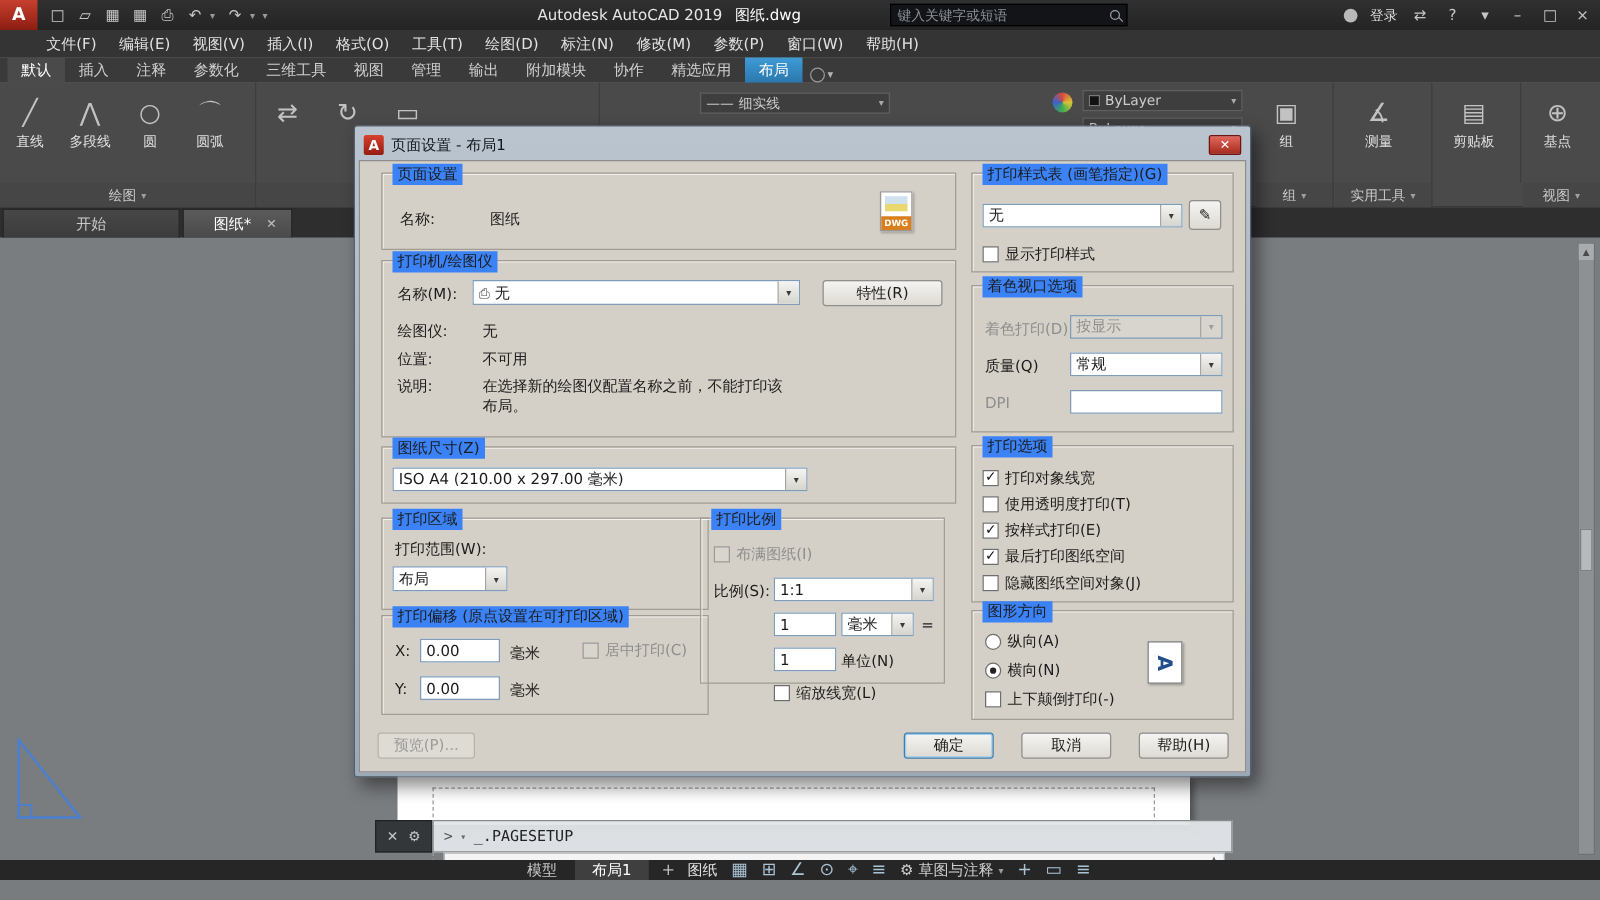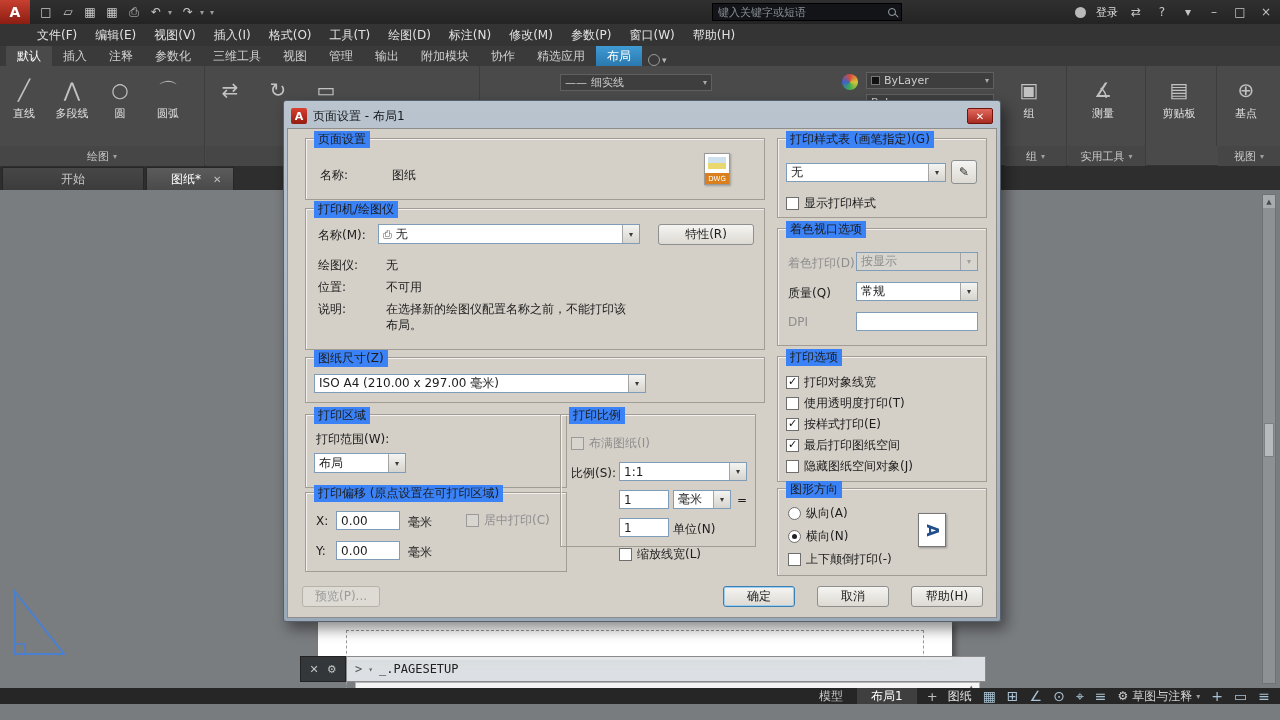--- a/index.html
+++ b/index.html
@@ -85,42 +85,42 @@
   .cbrow{position:absolute;display:flex;align-items:center;gap:5px;font-size:12px;color:#1c1c1c;white-space:nowrap}
   .cbrow.dis{color:#8e8e8e}
   .cb{width:13px;height:13px;background:#fff;border:1px solid #6e6e6e;position:relative;flex:none}
   .cbrow.dis .cb{background:#d8d5ce;border-color:#9a9a9a}
   .cb.checked::after{content:"✓";position:absolute;left:1px;top:-2px;font-size:11px;font-weight:bold;color:#111}
   .radio{width:13px;height:13px;border-radius:50%;background:#fff;border:1px solid #6e6e6e;position:relative;flex:none}
   .radio.checked::after{content:"";position:absolute;left:3px;top:3px;width:5px;height:5px;border-radius:50%;background:#222}
   .pglyph{font-size:11px;color:#444}
   .dwg-icon{position:absolute;width:26px;height:32px;background:#fff;border:1px solid #999;box-shadow:1px 1px 2px rgba(0,0,0,.25)}
   .dwg-icon .pic{position:absolute;left:3px;top:3px;right:3px;height:12px;background:linear-gradient(#cfe0ef 50%,#e8d86f 50%)}
-  .dwg-icon .tag{position:absolute;left:0;right:0;bottom:0;height:11px;background:#d97f1e;color:#fff;font-size:7px;font-weight:normal;display:flex;align-items:center;justify-content:center}
+  .dwg-icon .tag{position:absolute;left:0;right:0;bottom:0;height:11px;background:#d97f1e;color:#fff;font-size:7px;font-weight:bold;display:flex;align-items:center;justify-content:center}
   .pv{position:absolute;display:flex;flex-direction:column}
   .pv-top{display:flex;align-items:center;gap:2px;height:12px;font-size:8px;color:#333}
   .pv-top .dline{flex:1;height:1px;background:#555}
   .pv-mid{display:flex;flex:1;margin-top:1px}
   .pv-paper{width:54px;background:repeating-linear-gradient(45deg,#777 0 1px,transparent 1px 5px),#fff;border:1px solid #333;margin-left:4px}
   .pv-v{width:16px;display:flex;flex-direction:column;align-items:center;gap:1px}
   .pv-vline{width:1px;flex:1;background:#555}
   .pv-vtext{writing-mode:vertical-rl;font-size:8px;color:#333}
   .orient-icon{position:absolute;width:28px;height:34px;background:#fff;border:1px solid #777;display:flex;align-items:center;justify-content:center;box-shadow:1px 1px 2px rgba(0,0,0,.3)}
   .orient-icon span{transform:rotate(90deg);font-weight:bold;color:#234e8c;font-size:16px}
 
   
   .cmddock{position:absolute;left:300px;top:656px;width:686px;height:26px;display:flex;z-index:60}
   .cmd-grip{width:46px;background:#33373a;display:flex;align-items:center;justify-content:center;gap:8px;color:#c5c5c5;font-size:11px;border:1px solid #222}
   .cmd-field{flex:1;background:rgba(226,229,232,.95);border:1px solid #8a8a8a;display:flex;align-items:center;gap:6px;padding:0 8px;font-family:"DejaVu Sans Mono","Liberation Mono",monospace;color:#222;font-size:12px}
   .cmd-field .pr{color:#555}
   .cmd-field .dn{font-size:8px;color:#666}
   .cmd-underbar{position:absolute;left:355px;top:682px;width:625px;height:9px;background:#f4f4f4;border:1px solid #b5b5b5;display:flex;align-items:center;justify-content:flex-end;padding-right:6px;font-size:7px;color:#666;z-index:60}
 
   
-  .statusbar{position:absolute;left:0;top:688px;width:1280px;height:16px;background:#262626;display:flex;align-items:center;justify-content:flex-end;padding:0 10px;z-index:70}
+  .statusbar{position:absolute;left:0;top:688px;width:1280px;height:16px;background:#262626;display:flex;align-items:center;justify-content:center;padding:0 10px;z-index:70}
   .sb-left{display:flex;align-items:center;height:100%}
   .sb-tab{padding:0 14px;height:100%;display:flex;align-items:center;color:#c7c7c7;font-size:12px}
   .sb-tab.active{background:#3f3f3f;color:#fff}
   .sb-plus{color:#bdbdbd;padding:0 10px;font-size:13px}
   .sb-right{display:flex;align-items:center;gap:11px;color:#a9c2d4}
   .sb-right .sic{font-size:14px}
   .sb-label{color:#e3e3e3;font-size:12px}
   .sb-ws{display:flex;align-items:center;gap:4px;color:#cfcfcf;font-size:12px}
   .sb-ws .dn{font-size:8px;color:#9a9a9a}
 </style>
@@ -134,20 +134,24 @@
       <span class="qicon">□</span>
       <span class="qicon">▱</span>
       <span class="qicon">▦</span>
       <span class="qicon">▦</span>
       <span class="qicon">⎙</span>
       <span class="qicon">↶</span>
       <span class="mini">▾</span>
       <span class="qicon">↷</span>
       <span class="mini">▾</span>
       <span class="mini">▾</span>
+    </div>
+    <div class="title-center">
+      <span class="app">Autodesk AutoCAD 2019</span>
+      <span class="doc">图纸.dwg</span>
     </div>
     <div class="search">
       <span>键入关键字或短语</span>
       <span class="mag"></span>
     </div>
     <div class="tb-right">
       <span class="avatar"></span>
       <span class="signin">登录</span>
       <span class="winbtn">⇄</span>
       <span class="winbtn">?</span>

